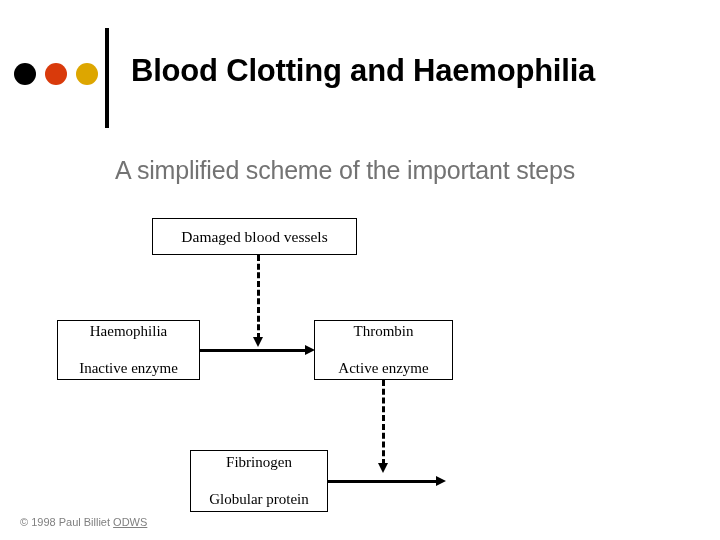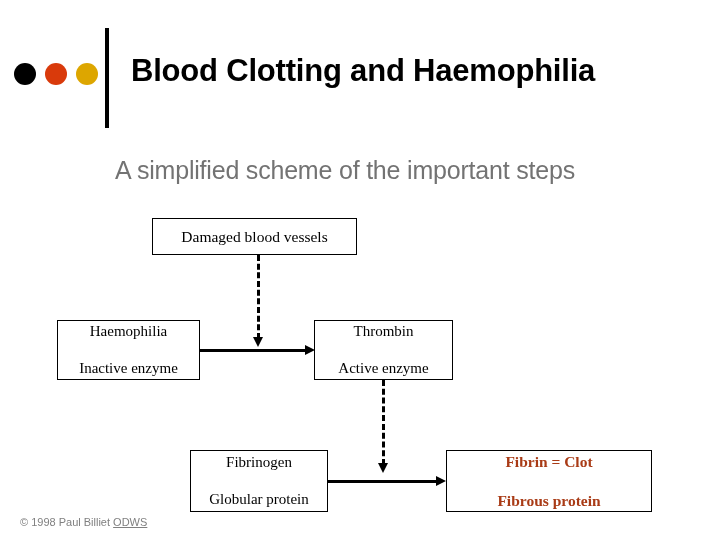--- a/index.html
+++ b/index.html
@@ -216,20 +216,16 @@
   <div class="flow-box" id="box-fibrinogen">
     <div class="line1">Fibrinogen</div>
     <div class="line2">Globular protein</div>
   </div>
 
   <div class="flow-box" id="box-thrombin">
     <div class="line1">Thrombin</div>
     <div class="line2">Active enzyme</div>
   </div>
 
-  <div class="flow-box" id="box-fibrin">
-    <div class="line1">Fibrin = Clot</div>
-    <div class="line2">Fibrous protein</div>
-  </div>
 
   <div id="footer"><span>© 1998 Paul Billiet </span><span id="footer-link">ODWS</span></div>
 
 </div>
 
 </body></html>

